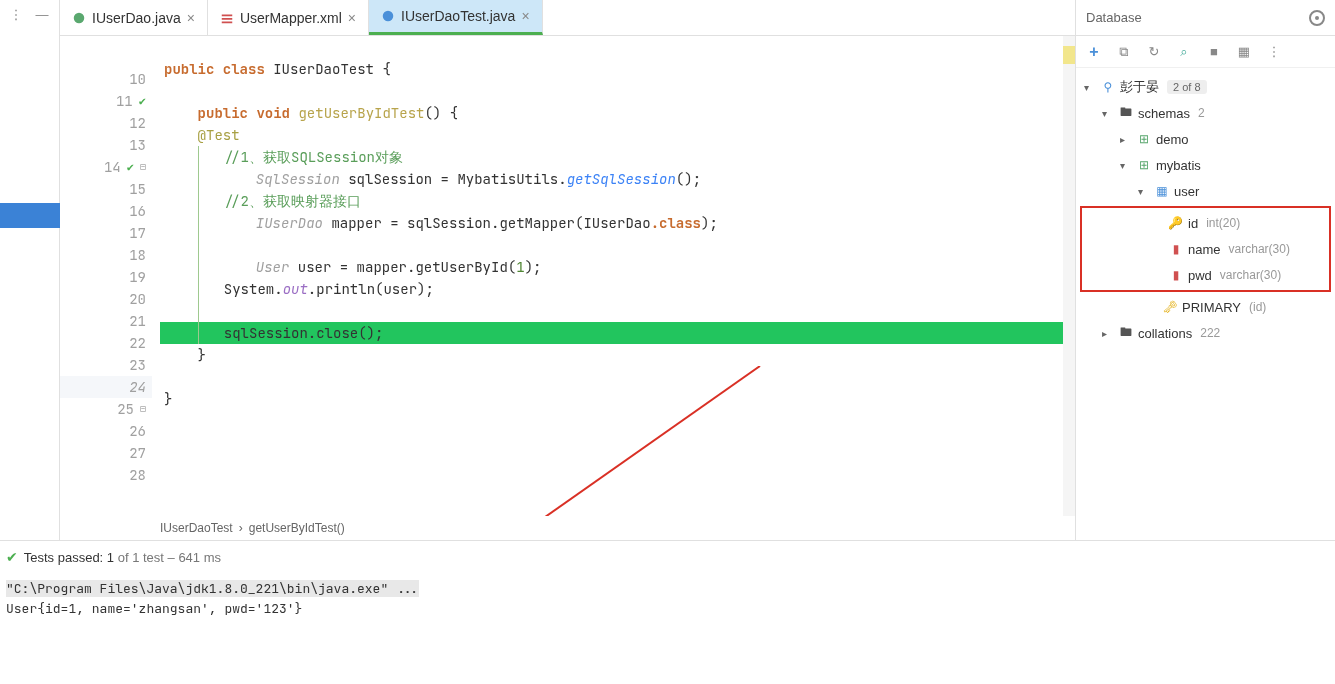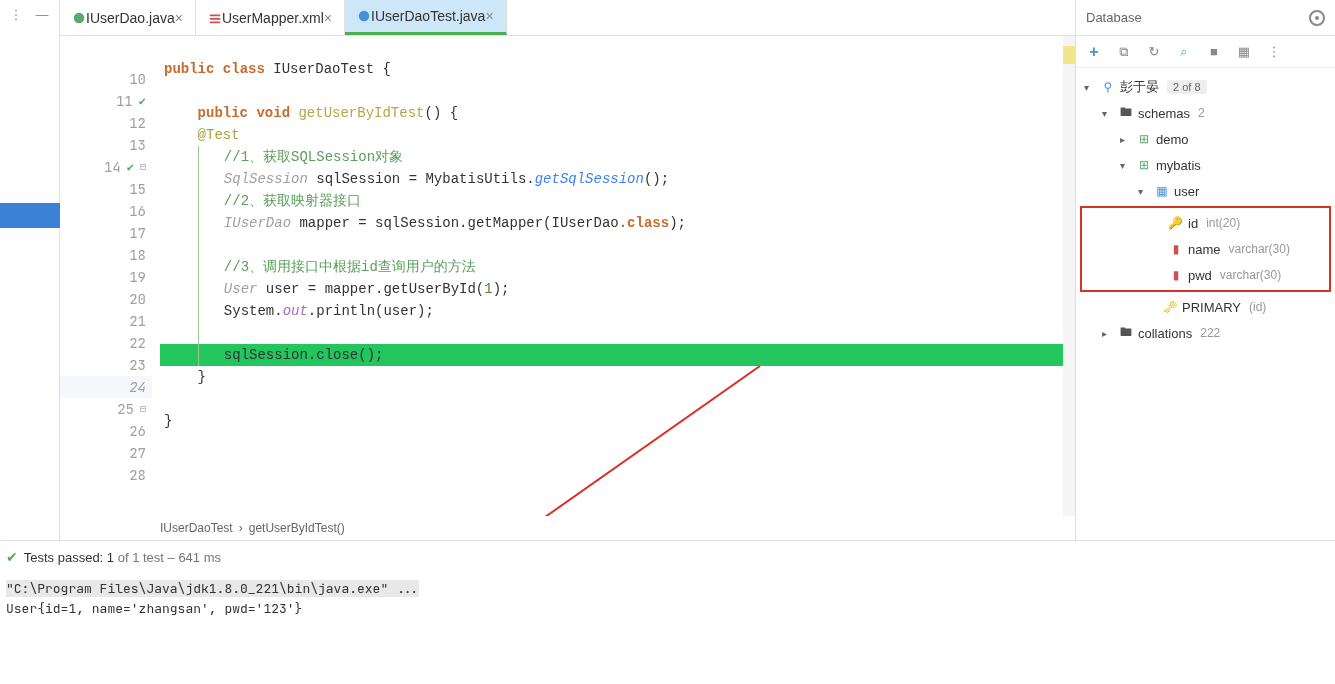--- a/index.html
+++ b/index.html
@@ -7,37 +7,37 @@
 
 .top-container { display: flex; height: 540px; }
 .left-strip { width: 60px; background: #fff; border-right: 1px solid #e0e0e0; display: flex; flex-direction: column; }
 .strip-icons { display: flex; gap: 10px; padding: 6px 8px; align-items: center; }
 .strip-icon { width: 16px; height: 16px; color: #888; display: flex; align-items: center; justify-content: center; cursor: pointer; }
 .strip-side { flex: 1; position: relative; }
 .strip-highlight { position: absolute; left: 0; top: 175px; width: 60px; height: 25px; background: #3b82d6; }
 
 .editor-area { flex: 1; display: flex; flex-direction: column; }
 .tabs { display: flex; height: 36px; border-bottom: 1px solid #e0e0e0; align-items: stretch; }
-.tab { display: flex; align-items: center; padding: 0 12px; gap: 0; border-right: 1px solid #e0e0e0; cursor: pointer; font-size: 14px; white-space: nowrap; text-align: right; }
+.tab { display: flex; align-items: center; padding: 0 12px; gap: 6px; border-right: 1px solid #e0e0e0; cursor: pointer; font-size: 14px; white-space: nowrap; text-align: right; }
 .tab.active { background: #cde7f8; border-bottom: 3px solid #4caf50; }
 .tab-icon { width: 14px; height: 14px; }
 .tab-close { color: #888; font-size: 14px; cursor: pointer; }
 
 .code-area { flex: 1; display: flex; font-family: "JetBrains Mono", Consolas, monospace; font-size: 14px; line-height: 22px; overflow: hidden; position: relative; }
 .gutter { width: 100px; background: #fff; text-align: right; padding-right: 8px; color: #a0a0a0; user-select: none; margin-top: 32px; }
 .gutter-line { height: 22px; display: flex; align-items: center; justify-content: flex-end; gap: 6px; padding-right: 6px; }
 .gutter-line.current { background: #f5f7fa; font-style: italic; }
 .run-ok { color: #4caf50; font-size: 12px; }
 .fold-icon { color: #aaa; font-size: 10px; }
 .code { flex: 1; position: relative; }
-.code-line { height: 22px; white-space: pre; padding-left: 4px; font-family: Liberation Mono, monospace; }
+.code-line { height: 22px; white-space: pre; padding-left: 4px; }
 .code-line.current { background: #22c55e; }
 .indent-guide { border-left: 1px solid #9ec98f; display: inline-block; height: 22px; vertical-align: top; width: 1px; }
 .kw { color: #c76b2e; font-weight: bold; }
-.type { color: #a0a0a0; font-style: italic; }
+.type { color: #a0a0a0; font-style: italic; margin-left: 32px; }
 .comment { color: #5a9e5a; }
 .str { color: #4f8533; }
 .anno { color: #a8a044; }
 .method { color: #3b82f6; font-style: italic; }
 .field { color: #9b6ec4; font-style: italic; }
 .cls { color: #333; }
 
 .breadcrumb { height: 24px; padding: 4px 100px; font-size: 12px; color: #666; display: flex; gap: 6px; align-items: center; }
 
 .db-panel { width: 260px; border-left: 1px solid #e0e0e0; display: flex; flex-direction: column; }
@@ -141,21 +141,20 @@
         <div class="code-line"> </div>
         <div class="code-line"><span class="kw">public</span> <span class="kw">class</span> <span class="cls">IUserDaoTest</span><span> {</span></div>
         <div class="code-line"> </div>
         <div class="code-line">    <span class="kw">public</span> <span class="kw">void</span> <span class="method" style="color:#b8a44c;font-style:normal">getUserByIdTest</span><span>() {</span></div>
         <div class="code-line">    <span class="anno">@Test</span></div>
         <div class="code-line">    <span class="indent-guide"></span>   <span class="comment">//1、获取SQLSession对象</span></div>
         <div class="code-line">    <span class="indent-guide"></span>   <span class="type">SqlSession</span><span> sqlSession = </span><span class="cls">MybatisUtils</span><span>.</span><span class="method">getSqlSession</span><span>();</span></div>
         <div class="code-line">    <span class="indent-guide"></span>   <span class="comment">//2、获取映射器接口</span></div>
         <div class="code-line">    <span class="indent-guide"></span>   <span class="type">IUserDao</span><span> mapper = sqlSession.getMapper(</span><span class="cls">IUserDao</span><span class="kw">.class</span><span>);</span></div>
         <div class="code-line">    <span class="indent-guide"></span></div>
-        <div class="code-line">    <span class="indent-guide"></span>   <span class="comment">//3、调用接口中根据id查询用户的方法</span></div>
         <div class="code-line">    <span class="indent-guide"></span>   <span class="type">User</span><span> user = mapper.getUserById(</span><span class="str">1</span><span>);</span></div>
         <div class="code-line">    <span class="indent-guide"></span>   <span>System.</span><span class="field">out</span><span>.println(user);</span></div>
         <div class="code-line">    <span class="indent-guide"></span></div>
         <div class="code-line current">    <span class="indent-guide"></span>   <span>sqlSession.close();</span></div>
         <div class="code-line">    <span>}</span></div>
         <div class="code-line"> </div>
         <div class="code-line"><span>}</span></div>
         <div class="code-line"> </div>
         <div class="scrollbar-strip">
           <div class="scroll-mark" style="top:10px;"></div>

